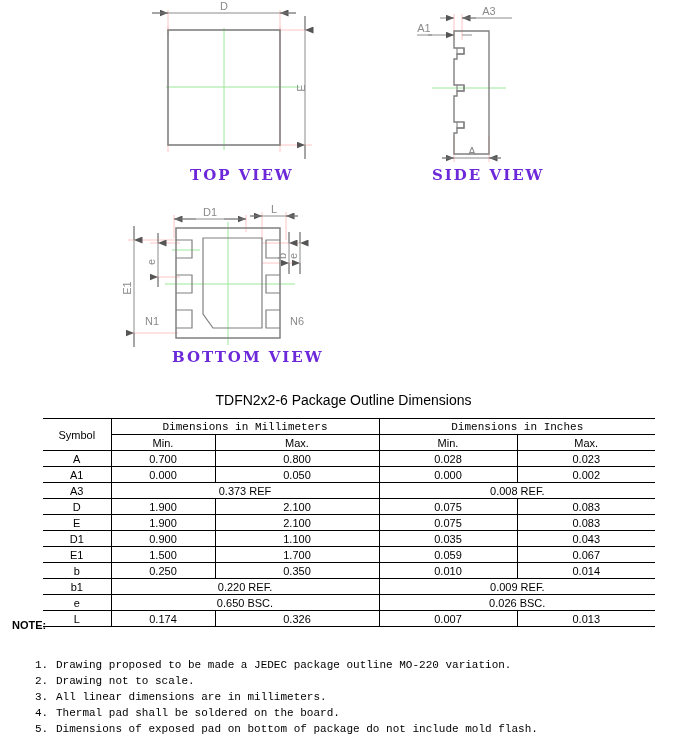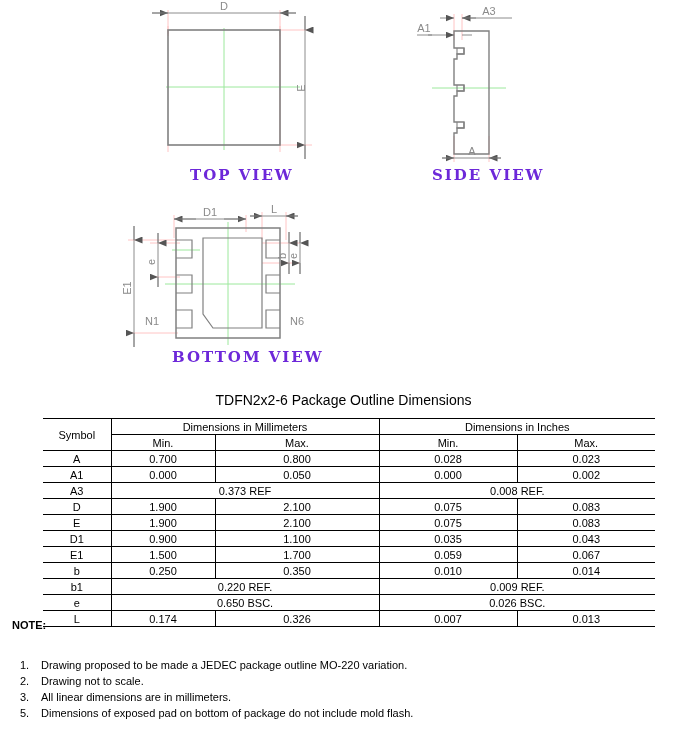--- a/index.html
+++ b/index.html
@@ -74,40 +74,41 @@
     font-weight: normal;
   }
   table.dim .vr { border-right: 1px solid #000; }
   
   table.dim tr + tr td, table.dim tr + tr th { border-top: none; }
   col.c-sym { width: 68px; }
   col.c-mm1 { width: 104px; }
   col.c-mm2 { width: 164px; }
   col.c-in1 { width: 138px; }
   col.c-in2 { width: 138px; }
-  .hdr-group { height: 16px; }
+  .hdr-group { height: 16px; font-family: Liberation Mono, monospace; }
   .sym-cell { }
 
   
   #notes {
     position: absolute;
     left: 12px;
     top: 618px;
     width: 660px;
     font-size: 11px;
     line-height: 15px;
   }
   #notes .note-head {
     font-weight: bold;
     margin-bottom: 25px;
   }
   #notes ol {
-    margin: 1px;
+    margin: 16px;
     padding: 0;
     list-style: none;
+    font-family: Liberation Mono, monospace;
   }
   #notes li {
     display: block;
     margin: 0 0 1px 0;
     white-space: nowrap;
   }
   #notes li .num {
     display: inline-block;
     width: 28px;
     padding-left: 7px;
@@ -381,15 +382,16 @@
       </tbody>
   </table>
 </div>
 
 <div id="notes">
   <div class="note-head">NOTE:</div>
   <ol id="notes-list">
       <li><span class="num">1.</span><span class="txt">Drawing proposed to be made a JEDEC package outline MO-220 variation.</span></li>
       <li><span class="num">2.</span><span class="txt">Drawing not to scale.</span></li>
       <li><span class="num">3.</span><span class="txt">All linear dimensions are in millimeters.</span></li>
+      <li><span class="num">4.</span><span class="txt">Thermal pad shall be soldered on the board.</span></li>
       <li><span class="num">5.</span><span class="txt">Dimensions of exposed pad on bottom of package do not include mold flash.</span></li>
     </ol>
 </div>
 
 </body></html>

